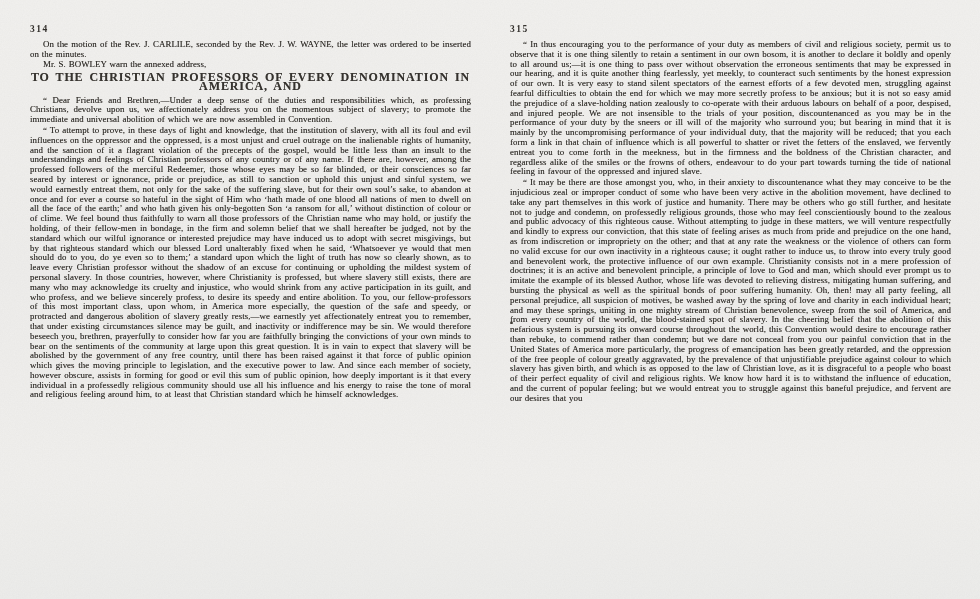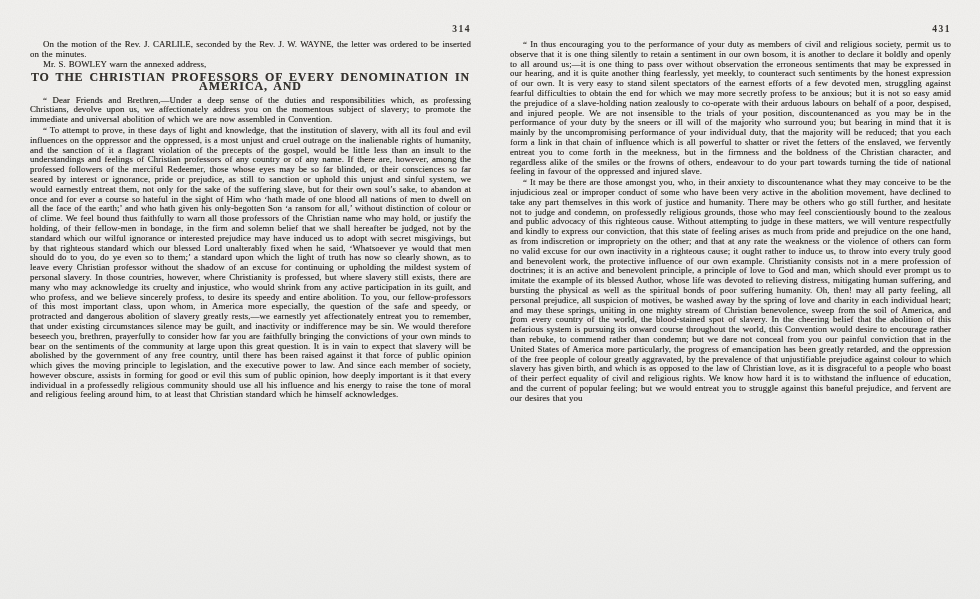--- a/index.html
+++ b/index.html
@@ -18,21 +18,21 @@
     color: #26231f;
   }
   .page {
     position: absolute;
     top: 24px;
     width: 441px;
   }
   .page-left  { left: 30px; }
   .page-right { left: 510px; }
   .pagenum {
-    text-align: right;
+    text-align: left;
     font-size: 9.5px;
     font-weight: bold;
     letter-spacing: 1.5px;
     color: #2a2723;
     margin-bottom: 6px;
   }
   p {
     margin: 0;
     font-size: 8.9px;
     line-height: 9.8px;
@@ -84,21 +84,21 @@
     <p class="minutes-para">On the motion of the Rev. J. CARLILE, seconded by the Rev. J. W. WAYNE, the letter was ordered to be inserted on the minutes.</p>
     <p class="reader-para">Mr. S. BOWLEY warn the annexed address,</p>
     <div class="address-heading">
       <span>TO THE CHRISTIAN PROFESSORS OF EVERY DENOMINATION IN AMERICA, AND</span>
     </div>
     <p class="body-para">“ Dear Friends and Brethren,—Under a deep sense of the duties and responsibilities which, as professing Christians, devolve upon us, we affectionately address you on the momentous subject of slavery; to promote the immediate and universal abolition of which we are now assembled in Convention.</p>
     <p class="body-para">“ To attempt to prove, in these days of light and knowledge, that the institution of slavery, with all its foul and evil influences on the oppressor and the oppressed, is a most unjust and cruel outrage on the inalienable rights of humanity, and the sanction of it a flagrant violation of the precepts of the gospel, would be little less than an insult to the understandings and feelings of Christian professors of any country or of any name.  If there are, however, among the professed followers of the merciful Redeemer, those whose eyes may be so far blinded, or their consciences so far seared by interest or ignorance, pride or prejudice, as still to sanction or uphold this unjust and sinful system, we would earnestly entreat them, not only for the sake of the suffering slave, but for their own soul’s sake, to abandon at once and for ever a course so hateful in the sight of Him who ‘hath made of one blood all nations of men to dwell on all the face of the earth;’ and who hath given his only-begotten Son ‘a ransom for all,’ without distinction of colour or of clime.  We feel bound thus faithfully to warn all those professors of the Christian name who may hold, or justify the holding, of their fellow-men in bondage, in the firm and solemn belief that we shall hereafter be judged, not by the standard which our wilful ignorance or interested prejudice may have induced us to adopt with secret misgivings, but by that righteous standard which our blessed Lord unalterably fixed when he said, ‘Whatsoever ye would that men should do to you, do ye even so to them;’ a standard upon which the light of truth has now so clearly shown, as to leave every Christian professor without the shadow of an excuse for continuing or upholding the mildest system of personal slavery.  In those countries, however, where Christianity is professed, but where slavery still exists, there are many who may acknowledge its cruelty and injustice, who would shrink from any active participation in its guilt, and who profess, and we believe sincerely profess, to desire its speedy and entire abolition.  To you, our fellow-professors of this most important class, upon whom, in America more especially, the question of the safe and speedy, or protracted and dangerous abolition of slavery greatly rests,—we earnestly yet affectionately entreat you to remember, that under existing circumstances silence may be guilt, and inactivity or indifference may be sin.  We would therefore beseech you, brethren, prayerfully to consider how far you are faithfully bringing the convictions of your own minds to bear on the sentiments of the community at large upon this great question.  It is in vain to expect that slavery will be abolished by the government of any free country, until there has been raised against it that force of public opinion which gives the moving principle to legislation, and the executive power to law.  And since each member of society, however obscure, assists in forming for good or evil this sum of public opinion, how deeply important is it that every individual in a professedly religious community should use all his influence and his energy to raise the tone of moral and religious feeling around him, to at least that Christian standard which he himself acknowledges.</p>
   </div>
 
   <div class="page page-right">
-    <div class="pagenum">431</div>
+    <div class="pagenum">315</div>
     <p class="body-para">“ In thus encouraging you to the performance of your duty as members of civil and religious society, permit us to observe that it is one thing silently to retain a sentiment in our own bosom, it is another to declare it boldly and openly to all around us;—it is one thing to pass over without observation the erroneous sentiments that may be expressed in our hearing, and it is quite another thing fearlessly, yet meekly, to counteract such sentiments by the honest expression of our own.  It is very easy to stand silent spectators of the earnest efforts of a few devoted men, struggling against fearful difficulties to obtain the end for which we may more secretly profess to be anxious; but it is not so easy amid the prejudice of a slave-holding nation zealously to co-operate with their arduous labours on behalf of a poor, despised, and injured people.  We are not insensible to the trials of your position, discountenanced as you may be in the performance of your duty by the sneers or ill will of the majority who surround you; but bearing in mind that it is mainly by the uncompromising performance of your individual duty, that the majority will be reduced; that you each form a link in that chain of influence which is all powerful to shatter or rivet the fetters of the enslaved, we fervently entreat you to come forth in the meekness, but in the firmness and the boldness of the Christian character, and regardless alike of the smiles or the frowns of others, endeavour to do your part towards turning the tide of national feeling in favour of the oppressed and injured slave.</p>
     <p class="body-para">“ It may be there are those amongst you, who, in their anxiety to discountenance what they may conceive to be the injudicious zeal or improper conduct of some who have been very active in the abolition movement, have declined to take any part themselves in this work of justice and humanity.  There may be others who go still further, and hesitate not to judge and condemn, on professedly religious grounds, those who may feel conscientiously bound to the zealous and public advocacy of this righteous cause.  Without attempting to judge in these matters, we will venture respectfully and kindly to express our conviction, that this state of feeling arises as much from pride and prejudice on the one hand, as from indiscretion or impropriety on the other; and that at any rate the weakness or the violence of others can form no valid excuse for our own inactivity in a righteous cause; it ought rather to induce us, to throw into every truly good and benevolent work, the protective influence of our own example.  Christianity consists not in a mere profession of doctrines; it is an active and benevolent principle, a principle of love to God and man, which should ever prompt us to imitate the example of its blessed Author, whose life was devoted to relieving distress, mitigating human suffering, and bursting the physical as well as the spiritual bonds of poor suffering humanity.  Oh, then! may all party feeling, all personal prejudice, all suspicion of motives, be washed away by the spring of love and charity in each individual heart; and may these springs, uniting in one mighty stream of Christian benevolence, sweep from the soil of America, and from every country of the world, the blood-stained spot of slavery.  In the cheering belief that the abolition of this nefarious system is pursuing its onward course throughout the world, this Convention would desire to encourage rather than rebuke, to commend rather than condemn; but we dare not conceal from you our painful conviction that in the United States of America more particularly, the progress of emancipation has been greatly retarded, and the oppression of the free people of colour greatly aggravated, by the prevalence of that unjustifiable prejudice against colour to which slavery has given birth, and which is as opposed to the law of Christian love, as it is disgraceful to a people who boast of their perfect equality of civil and religious rights.  We know how hard it is to withstand the influence of education, and the current of popular feeling; but we would entreat you to struggle against this baneful prejudice, and fervent are our desires that you</p>
   </div>
 
   <div class="speck"></div>
   <svg class="noise" width="980" height="599" xmlns="http://www.w3.org/2000/svg">
     <filter id="grain">
       <feTurbulence type="fractalNoise" baseFrequency="0.85" numOctaves="2" stitchTiles="stitch" result="t"></feTurbulence>
       <feColorMatrix in="t" type="matrix" values="0 0 0 0 0.52  0 0 0 0 0.52  0 0 0 0 0.50  0 0 0 0.30 0"></feColorMatrix>
     </filter>

